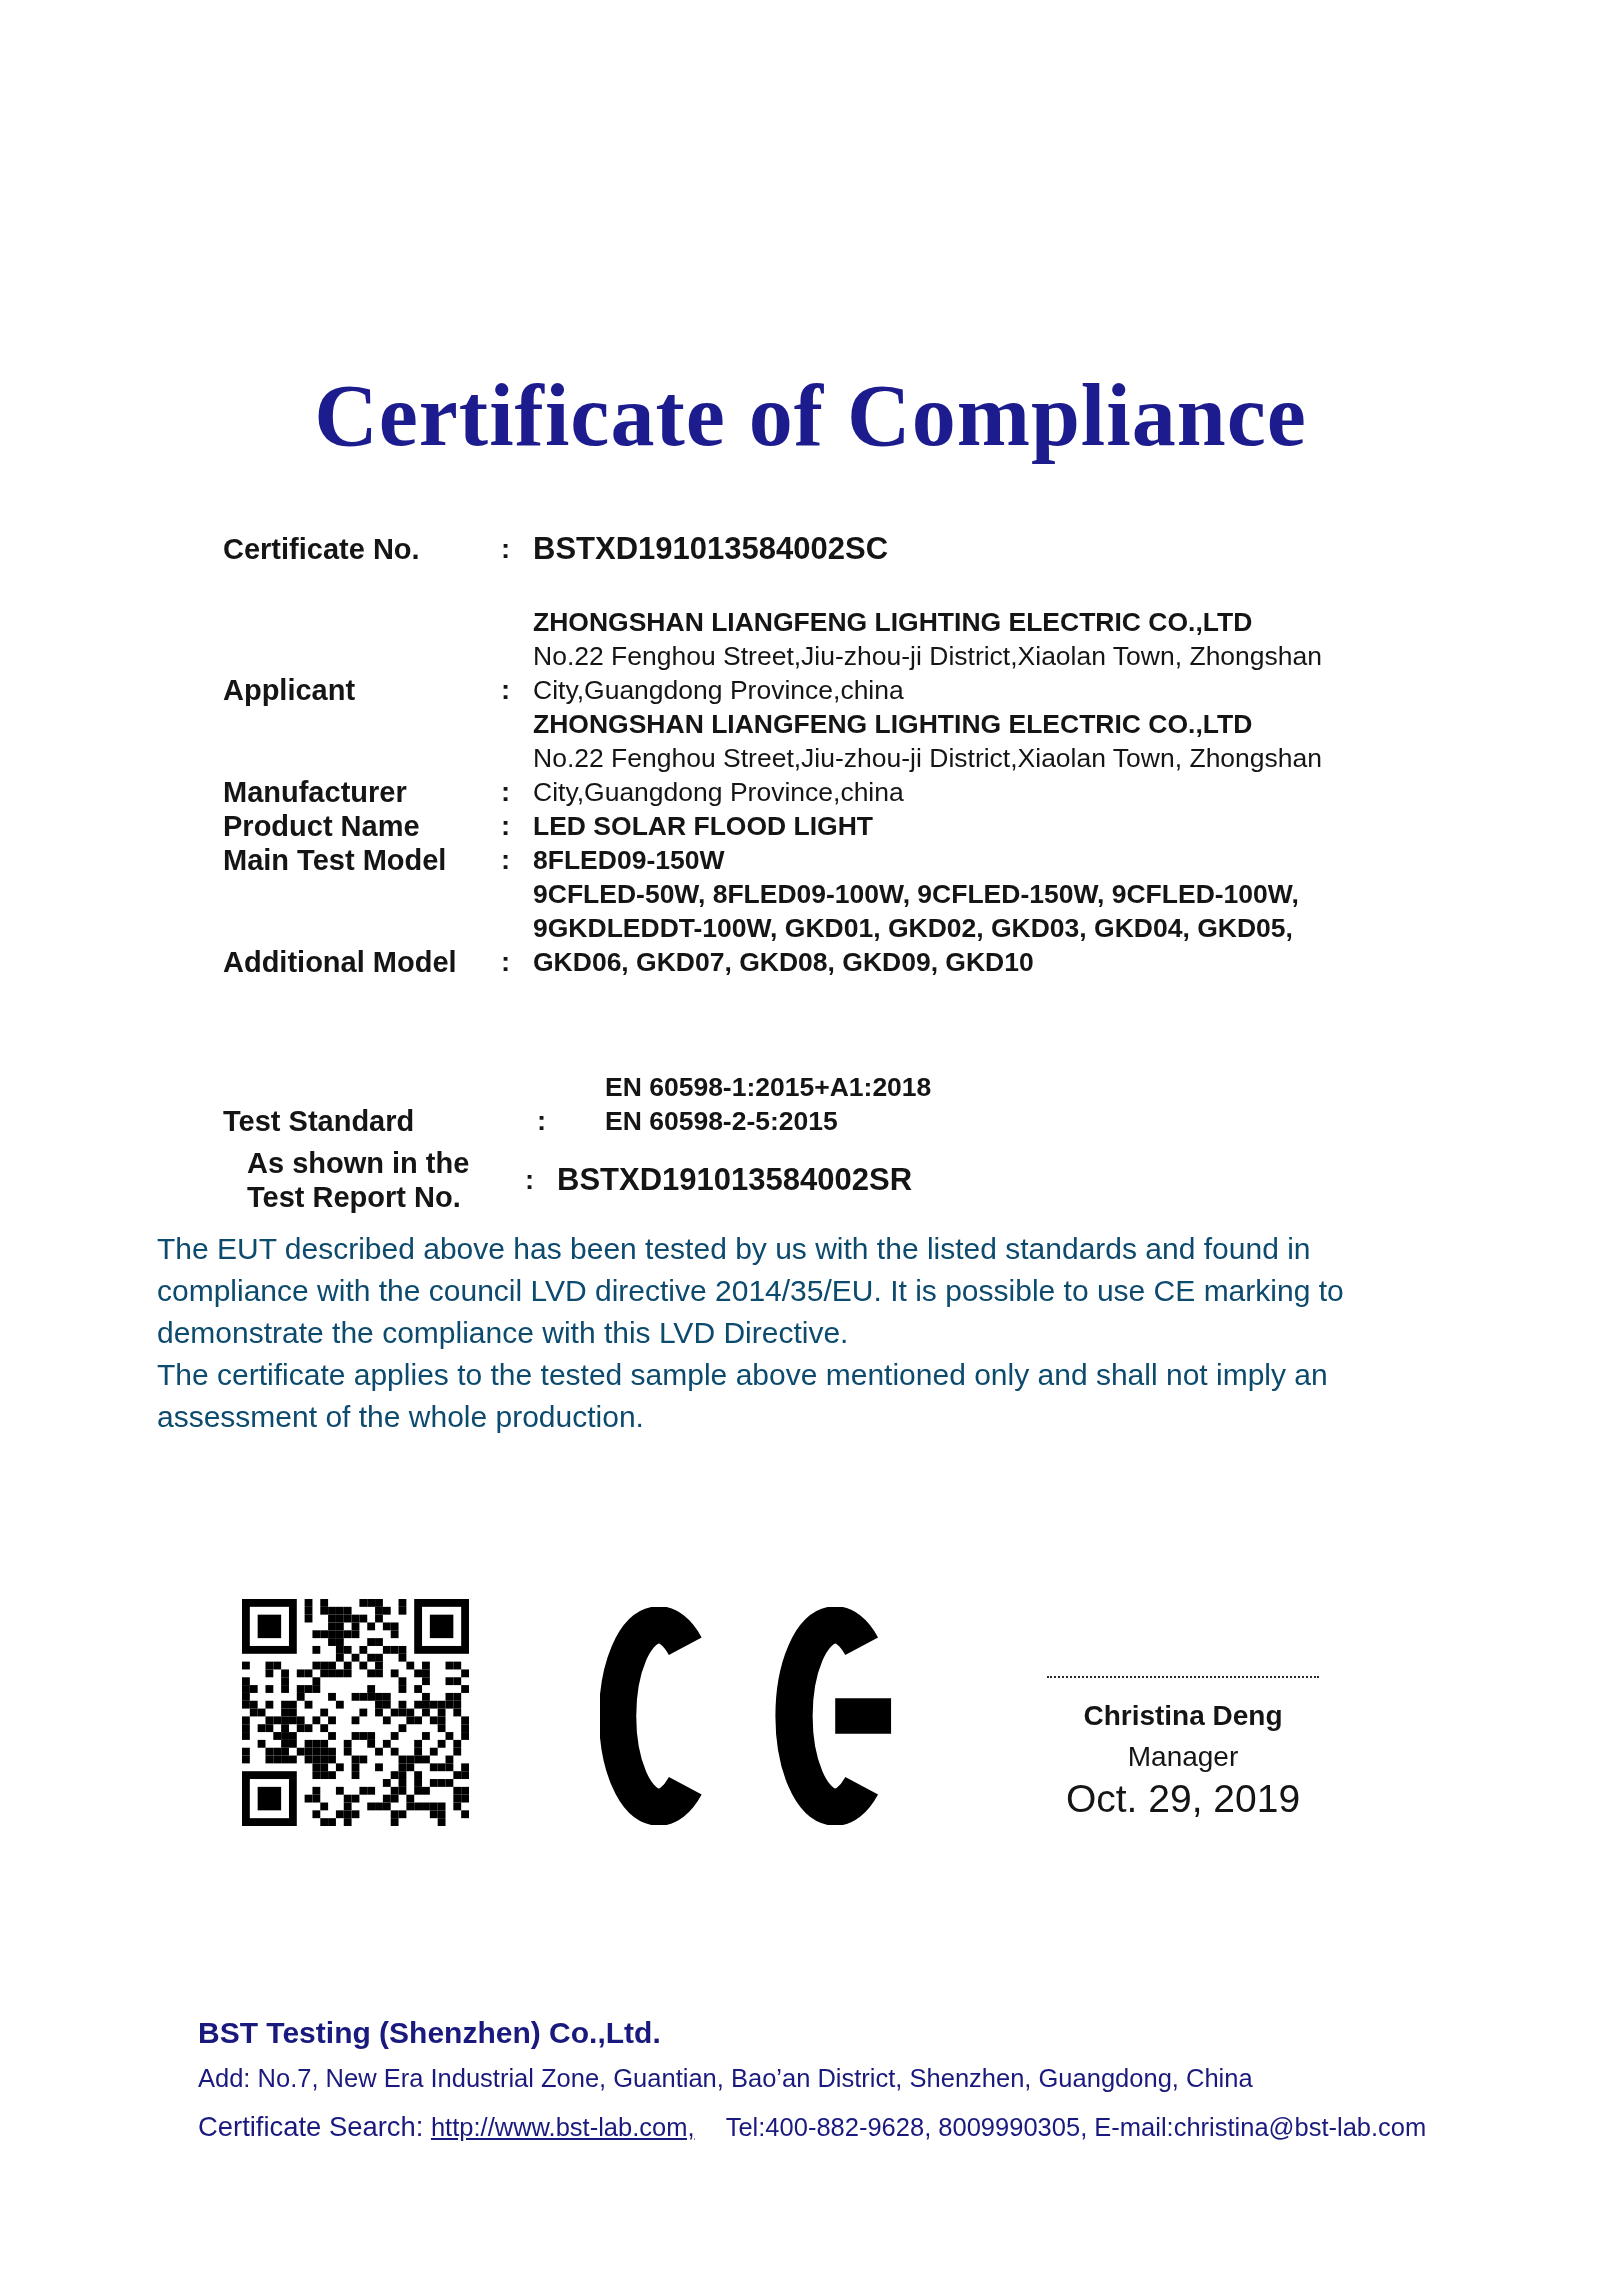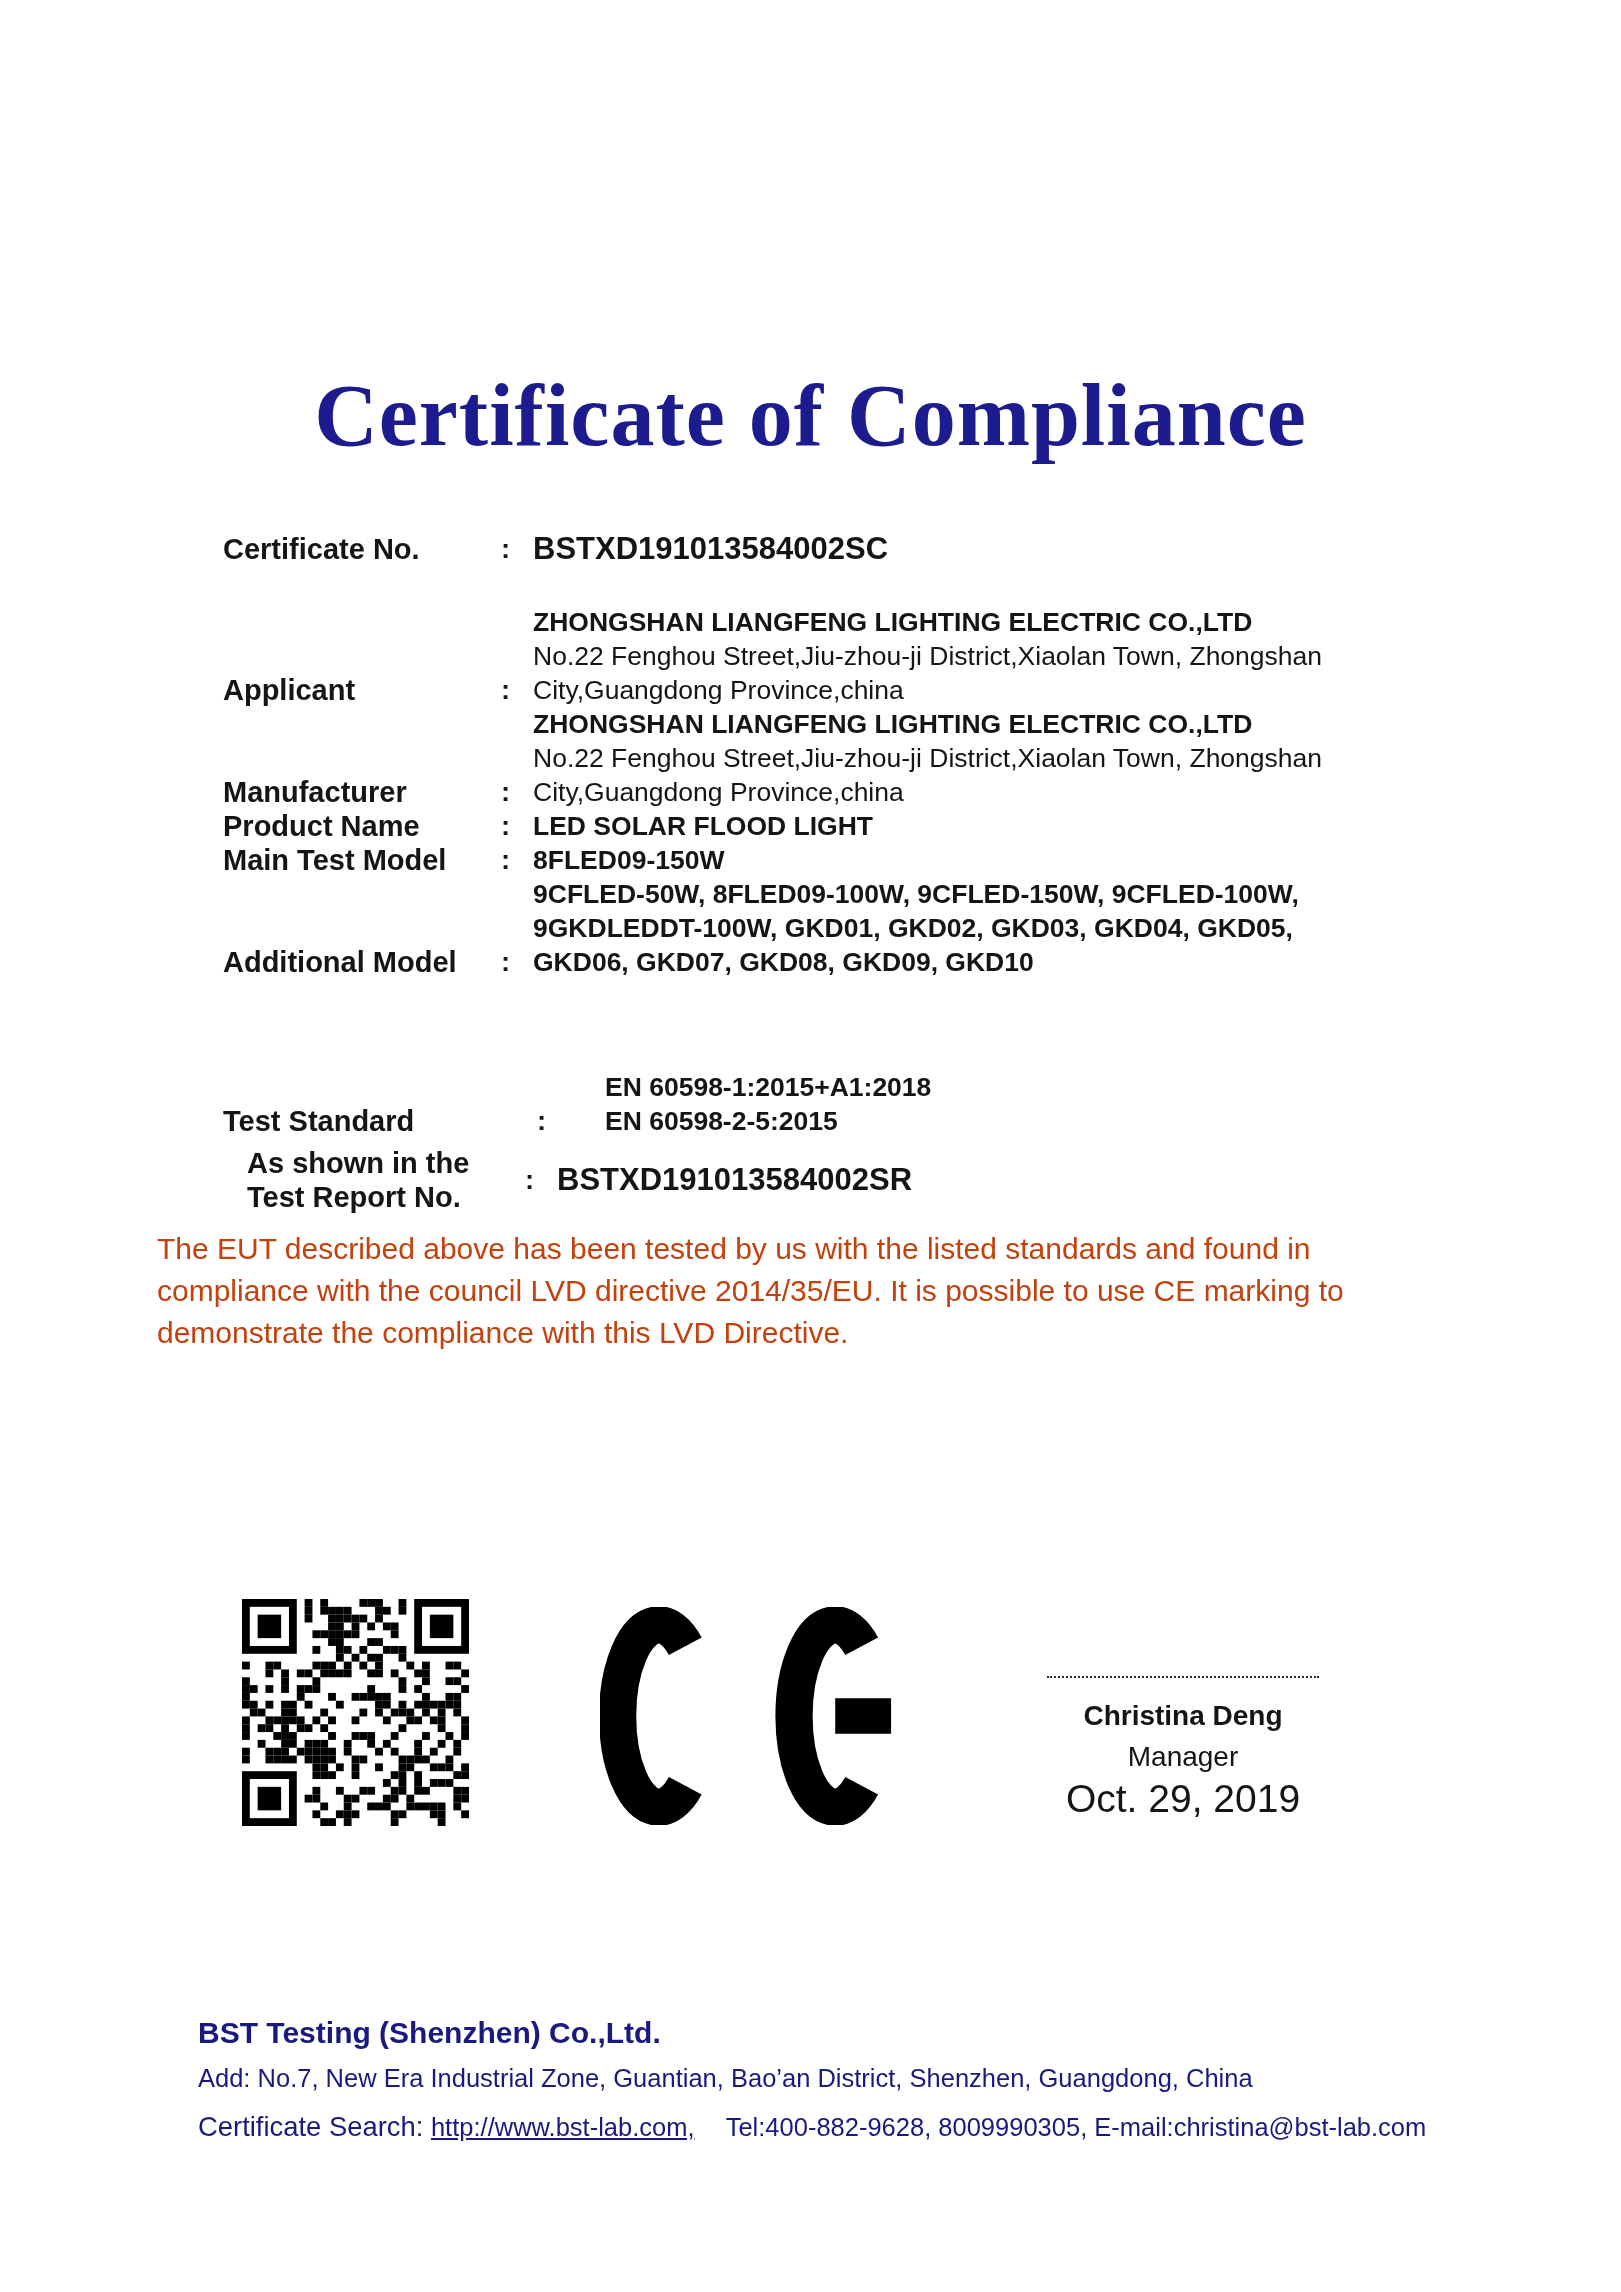--- a/index.html
+++ b/index.html
@@ -30,21 +30,21 @@
   .b{font-weight:bold;}
   .big{font-size:31px !important;line-height:34px;}
   .row-certno{margin-bottom:39px;}
   .row-addmodel{margin-bottom:91px;}
   .row-standard{margin-bottom:7.8px;gap:36px;}
   .row-report{align-items:center;margin-left:24px;}
   .row-report .fcolon,.row-report .fvalue{align-self:center;}
   
   .statement{
     position:absolute;left:157px;top:1228px;width:1296px;
-    font-size:30px;line-height:42px;color:#c2410c;
+    font-size:30px;line-height:42px;color:#0c4a6e;
   }
   .statement p{margin:0;}
   
   .qr{position:absolute;left:242px;top:1599px;width:227px;height:227px;}
   .ce{position:absolute;left:600px;top:1607px;width:294px;height:218px;}
   .signature{position:absolute;left:1047px;top:1676px;width:272px;text-align:center;}
   .sig-line{border-top:2.9px dotted #2a2a2a;width:100%;height:0;margin-bottom:17.6px;}
   .sig-name{font-weight:bold;font-size:28px;line-height:39px;}
   .sig-role{font-weight:normal;font-size:28px;line-height:39px;margin-top:2.9px;}
   .sig-date{font-weight:normal;font-size:39px;line-height:39px;margin-top:2.9px;}
@@ -129,20 +129,21 @@
         <div>Test Report No.</div>
       </div>
       <div class="fcolon">:</div>
       <div class="fvalue b big">BSTXD191013584002SR</div>
     </div>
 
   </div>
 
   <div class="statement">
     <p>The EUT described above has been tested by us with the listed standards and found in compliance with the council LVD directive 2014/35/EU. It is possible to use CE marking to demonstrate the compliance with this LVD Directive.</p>
+    <p>The certificate applies to the tested sample above mentioned only and shall not imply an assessment of the whole production.</p>
   </div>
 
   <div class="qr">
     <svg id="qr-svg" width="227" height="227" viewBox="0 0 232 232" xmlns="http://www.w3.org/2000/svg">
         <rect x="64" y="0" width="8" height="8" fill="#000000"></rect>
         <rect x="80" y="0" width="8" height="8" fill="#000000"></rect>
         <rect x="120" y="0" width="8" height="8" fill="#000000"></rect>
         <rect x="128" y="0" width="8" height="8" fill="#000000"></rect>
         <rect x="136" y="0" width="8" height="8" fill="#000000"></rect>
         <rect x="160" y="0" width="8" height="8" fill="#000000"></rect>

